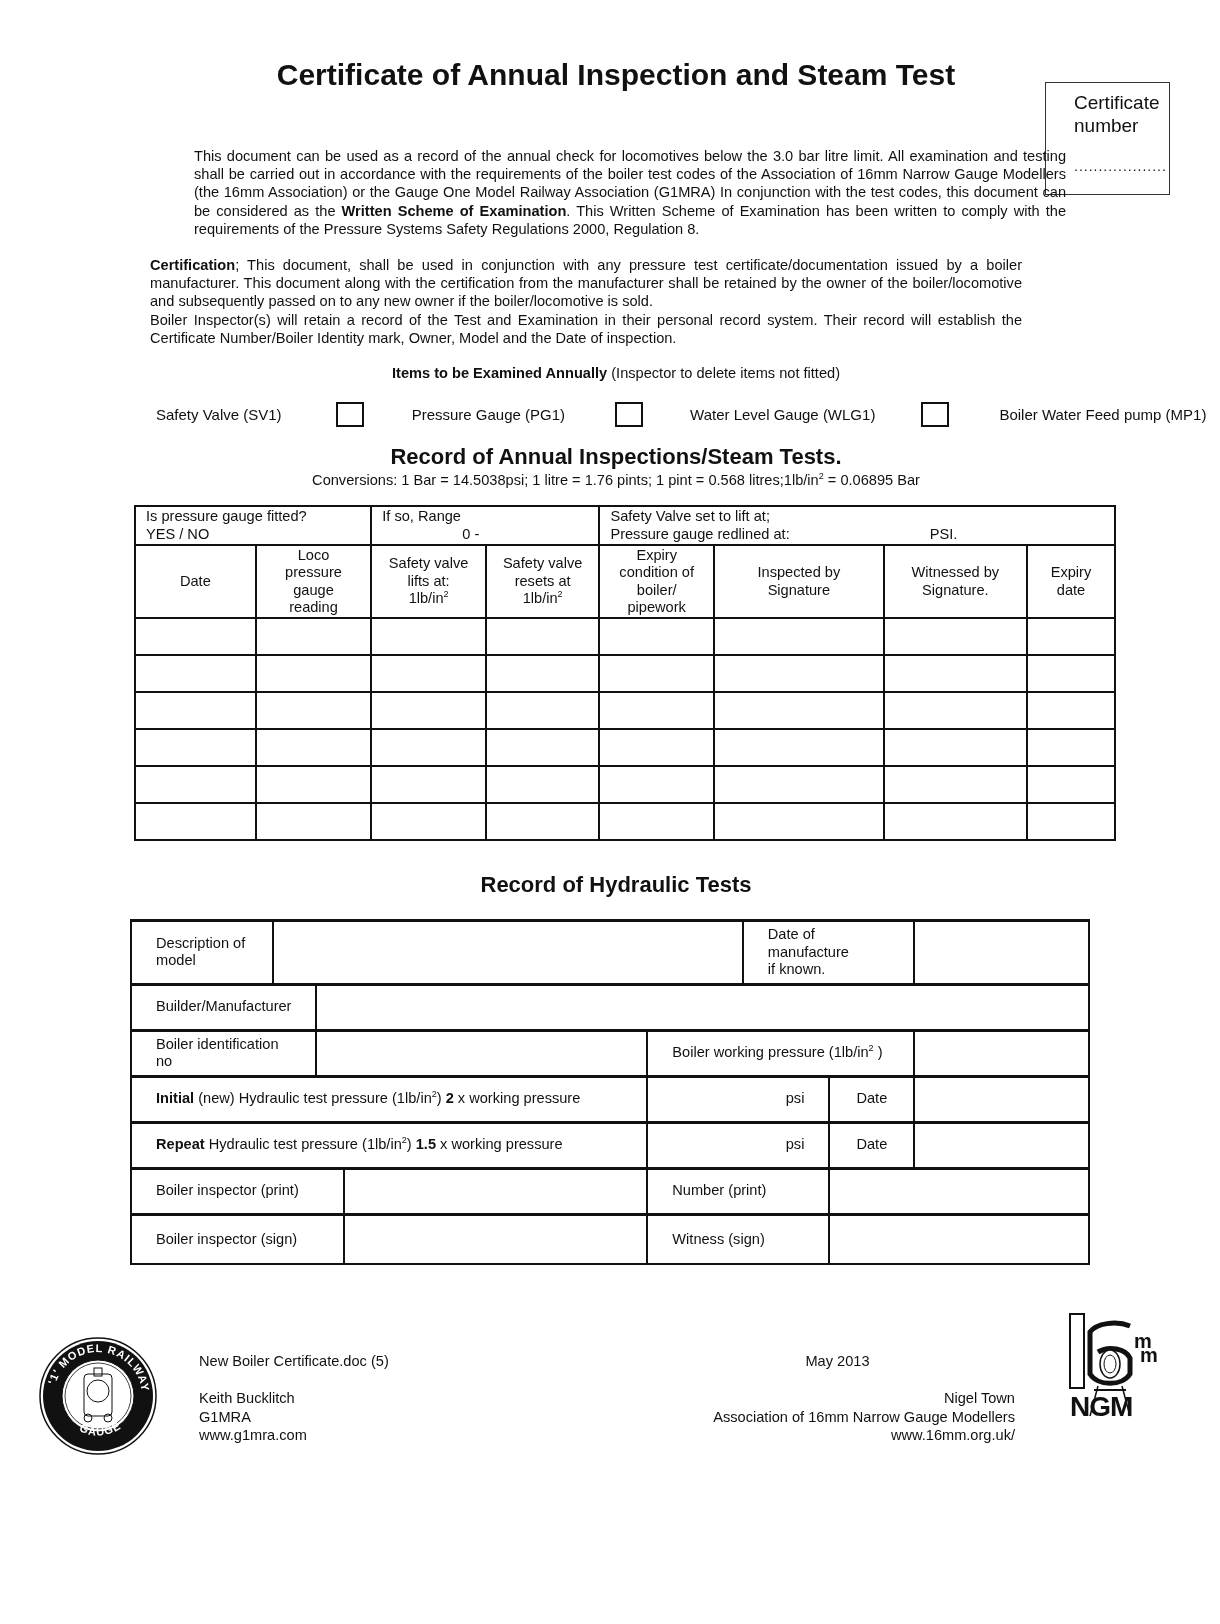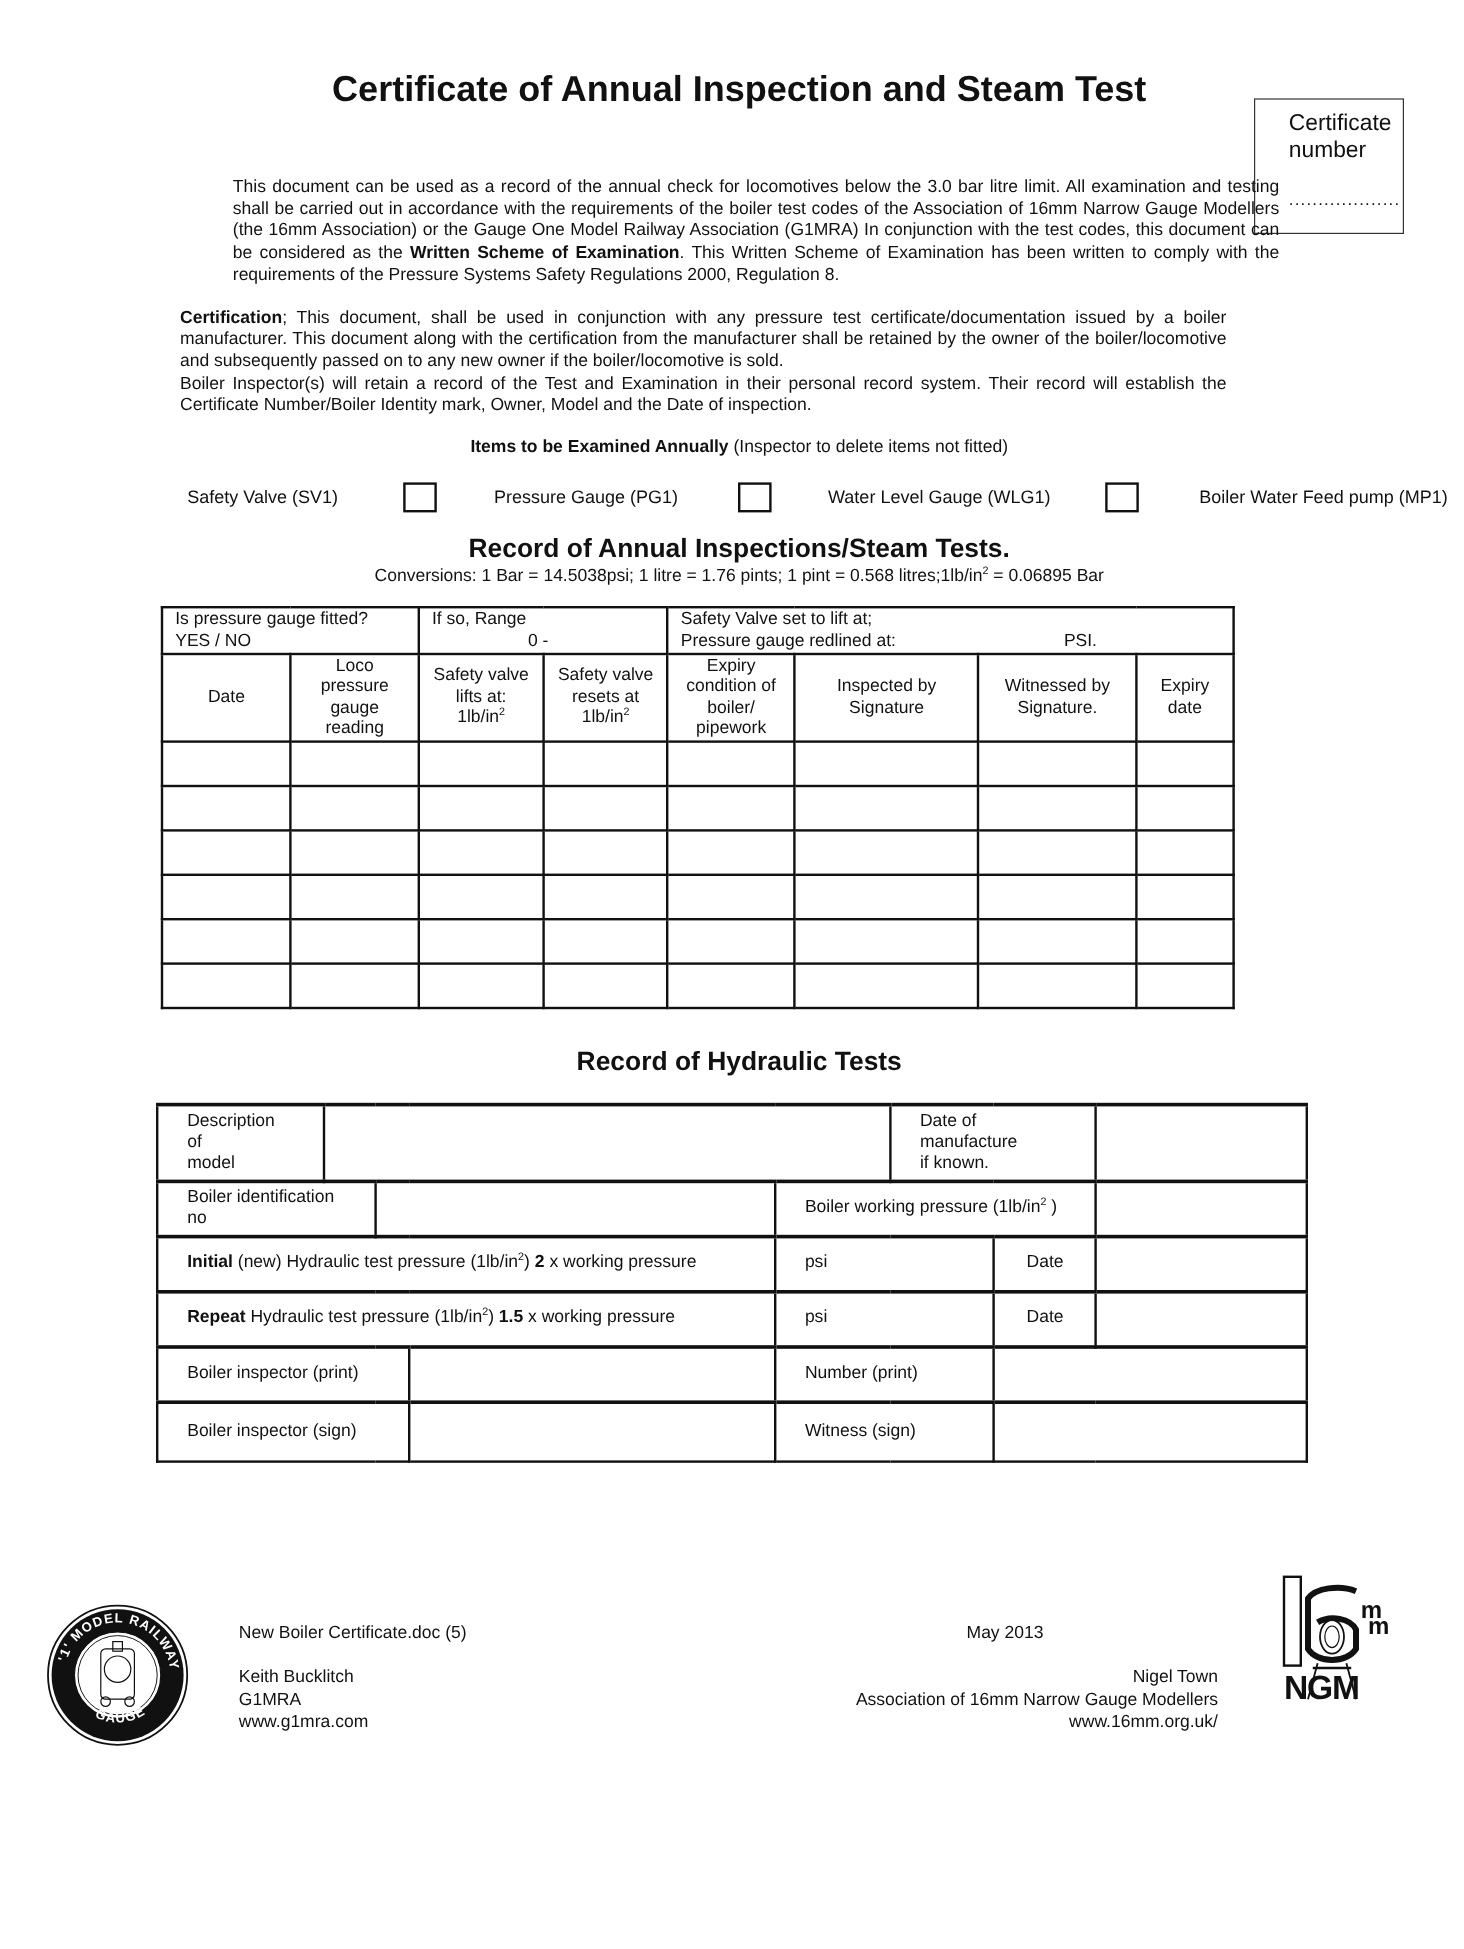--- a/index.html
+++ b/index.html
@@ -18,29 +18,29 @@
   .items-head { left: 0; width: 1232px; top: 365px; text-align: center; font-size: 14.6px; }
   .items-row { left: 156px; top: 400px; width: 916px; height: 28px; display: flex; align-items: center; font-size: 15px; gap: 36px; }
   .items-row .lbl { white-space: nowrap; }
   .chk { width: 28px; height: 25px; border: 2px solid #111; display: inline-block; flex: none; }
 
   .sec-title { left: 0; width: 1232px; text-align: center; font-size: 22px; font-weight: bold; }
   .conv { left: 0; width: 1232px; top: 472px; text-align: center; font-size: 14.6px; }
   sup { font-size: 9px; vertical-align: super; line-height: 0; }
 
   table { border-collapse: collapse; }
-  .t1 { left: 134px; top: 505px; width: 895px; border-radius: 13px; }
+  .t1 { left: 134px; top: 505px; width: 982px; border-radius: 13px; }
   .t1 td { border: 2px solid #111; font-size: 14.6px; line-height: 17.5px; vertical-align: top; }
   .t1 .hdr td { text-align: center; vertical-align: middle; padding: 0 4px; }
   .t1 .blank td { height: 37px; }
   .t1 .topcell { padding: 1px 10px; }
 
   .t2 { left: 130px; top: 919px; width: 960px; }
   .t2 td { border: 2px solid #111; border-top-width: 3px; font-size: 14.6px; line-height: 17.5px; padding: 4px 24px; vertical-align: middle; height: 46px; }
-  .t2 .right { text-align: left; }
+  .t2 .right { text-align: right; }
   .t2 .center { text-align: center; }
   .t2 b { font-weight: bold; }
 
   .foot { font-size: 14.6px; line-height: 18.5px; }
   .foot.right { text-align: right; }
 
   .logo-g1 { left: 38px; top: 1336px; width: 120px; height: 120px; }
   .logo-16 { left: 1068px; top: 1312px; width: 100px; height: 110px; }
 </style>
 </head>
@@ -232,20 +232,24 @@
     <td>
           <div>Description of</div>
           <div>model</div>
         </td>
     <td colspan="4"></td>
     <td colspan="2">
           <div>Date of manufacture</div>
           <div>if known.</div>
         </td>
     <td></td>
+  </tr>
+  <tr>
+    <td colspan="2">Builder/Manufacturer</td>
+    <td colspan="6"></td>
   </tr>
   <tr>
     <td colspan="2">Boiler identification no</td>
     <td colspan="2"></td>
     <td colspan="3"><span>Boiler working pressure (1lb/in</span><sup>2</sup><span> )</span></td>
     <td></td>
   </tr>
   <tr>
     <td colspan="4"><b>Initial</b><span> (new) Hydraulic test pressure (1lb/in</span><sup>2</sup><span>) </span><b>2</b><span> x  working pressure</span></td>
     <td colspan="2" class="right"><span>psi</span></td>

